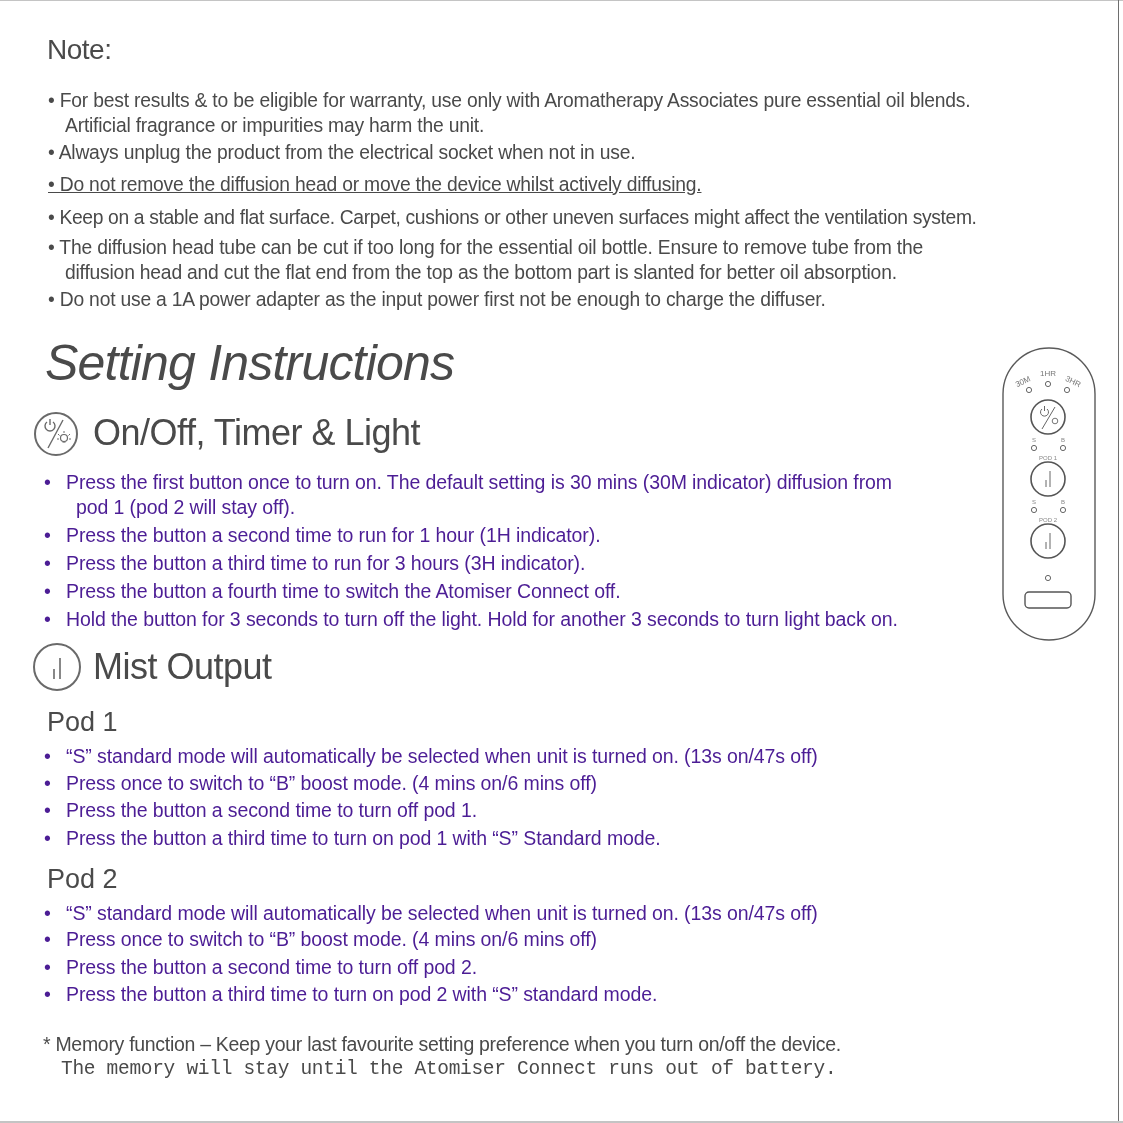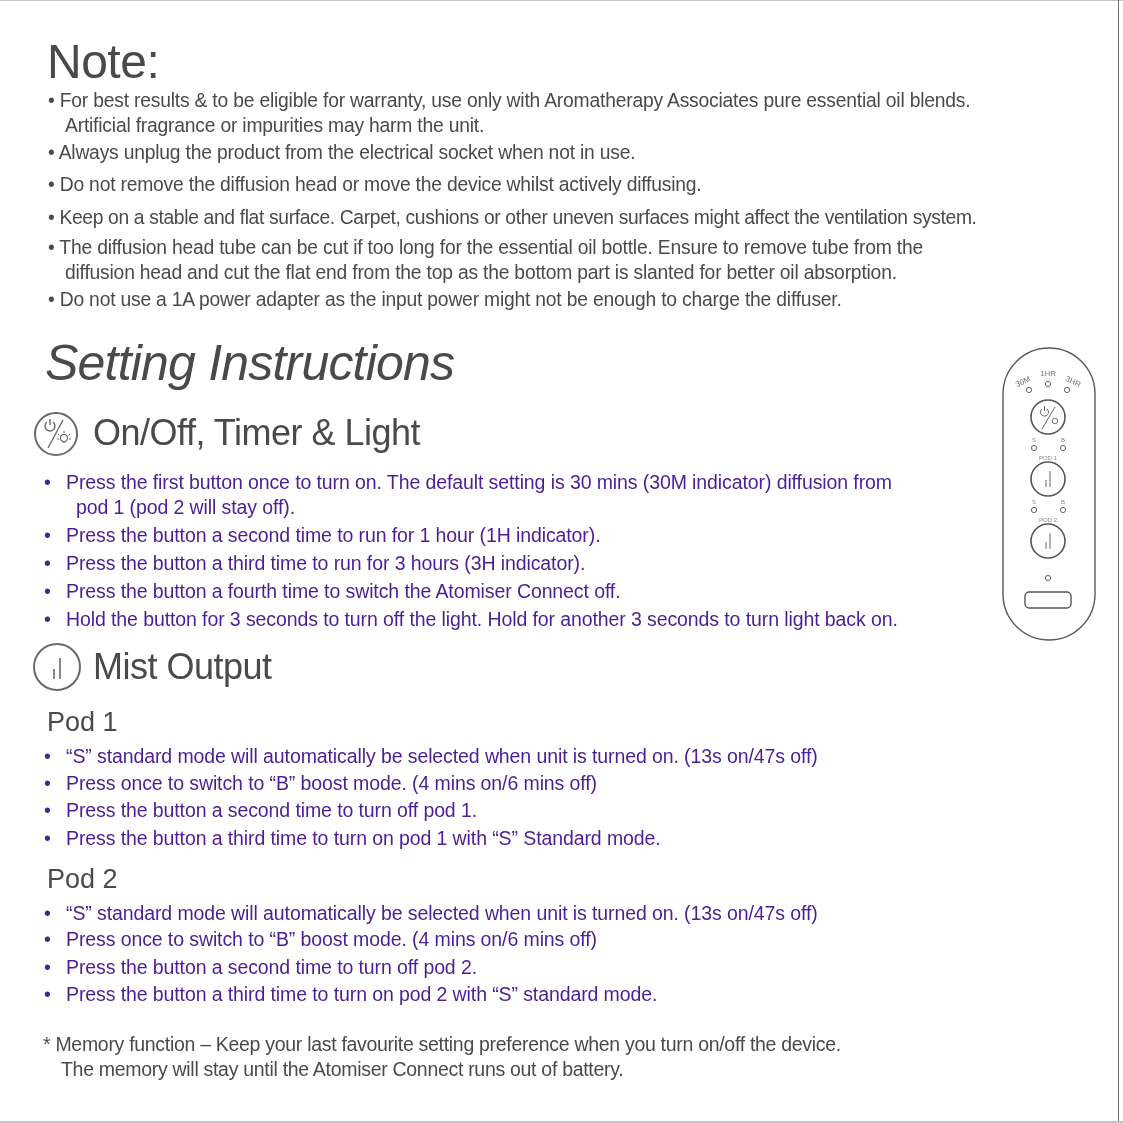--- a/index.html
+++ b/index.html
@@ -3,21 +3,21 @@
 <meta charset="utf-8">
 <style>
   html, body { margin: 0; padding: 0; background: #ffffff; }
   body { width: 1123px; height: 1123px; position: relative; overflow: hidden;
          font-family: "Liberation Sans", "DejaVu Sans", sans-serif; color: #4a4a4a; }
   .frame-top { position: absolute; left: 0; top: 0; width: 1123px; height: 1px; background: #c4c4c4; }
   .frame-right { position: absolute; left: 1118px; top: 0; width: 1px; height: 1123px; background: #6e6e6e; }
   .frame-bottom { position: absolute; left: 0; top: 1121px; width: 1123px; height: 2px; background: #c4c4c4; }
 
   .abs { position: absolute; white-space: nowrap; }
-  .note-title { left: 47px; top: 34px; font-size: 48px; color: #4a4a4a; letter-spacing: -0.5px; }
+  .note-title { left: 47px; top: 34px; font-size: 28px; color: #4a4a4a; letter-spacing: -0.5px; }
   .note-line { font-size: 19.3px; color: #4a4a4a; letter-spacing: -0.2px; }
   .setting-title { left: 45px; top: 334px; font-size: 50px; color: #4a4a4a; letter-spacing: -0.8px; font-style: italic; }
   .section-title { font-size: 36px; color: #4a4a4a; letter-spacing: -0.5px; }
   .body-line { font-size: 19.5px; color: #4c1d95; letter-spacing: -0.1px; }
   .pod-title { font-size: 27px; color: #4a4a4a; }
   .bullet { display: inline-block; width: 22px; }
   .memo-line { font-size: 19.5px; color: #4a4a4a; letter-spacing: -0.3px; margin-top: 12px; }
 
   .icon-circle { position: absolute; width: 44px; height: 44px; border: 2px solid #6a6a6a; border-radius: 50%; box-sizing: border-box; }
   .device { position: absolute; left: 1002px; top: 347px; width: 94px; height: 294px; }
@@ -27,25 +27,25 @@
 
 <div class="frame-top"></div>
 <div class="frame-right"></div>
 <div class="frame-bottom"></div>
 
 <div class="abs note-title">Note:</div>
 
 <div class="abs note-line" style="left:48px;top:90px;">• For best results &amp; to be eligible for warranty, use only with Aromatherapy Associates pure essential oil blends.</div>
 <div class="abs note-line" style="left:65px;top:115px;">Artificial fragrance or impurities may harm the unit.</div>
 <div class="abs note-line" style="left:48px;top:142px;">• Always unplug the product from the electrical socket when not in use.</div>
-<div class="abs note-line" style="left:48px;top:174px;">• Do not remove the diffusion head or move the device whilst actively diffusing.</div>
+<div class="abs note-line" style="left:48px;top:174px;text-decoration:underline;">• Do not remove the diffusion head or move the device whilst actively diffusing.</div>
 <div class="abs note-line" style="left:48px;top:207px;letter-spacing:-0.35px;">• Keep on a stable and flat surface. Carpet, cushions or other uneven surfaces might affect the ventilation system.</div>
 <div class="abs note-line" style="left:48px;top:237px;">• The diffusion head tube can be cut if too long for the essential oil bottle. Ensure to remove tube from the</div>
 <div class="abs note-line" style="left:65px;top:262px;">diffusion head and cut the flat end from the top as the bottom part is slanted for better oil absorption.</div>
-<div class="abs note-line" style="left:48px;top:289px;">• Do not use a 1A power adapter as the input power might not be enough to charge the diffuser.</div>
+<div class="abs note-line" style="left:48px;top:289px;">• Do not use a 1A power adapter as the input power first not be enough to charge the diffuser.</div>
 
 <div class="abs setting-title">Setting Instructions</div>
 
 <div class="icon-circle" style="left:34px;top:412px;">
   <svg width="40" height="40" viewBox="0 0 40 40" style="position:absolute;left:0;top:0;">
     <path d="M11 8 a5 5 0 1 0 6 0" fill="none" stroke="#6a6a6a" stroke-width="1.4"></path>
     <line x1="14" y1="5" x2="14" y2="11" stroke="#6a6a6a" stroke-width="1.4"></line>
     <line x1="27" y1="6" x2="12" y2="34" stroke="#6a6a6a" stroke-width="1.4"></line>
     <circle cx="28" cy="24" r="3.5" fill="none" stroke="#6a6a6a" stroke-width="1.2"></circle>
     <line x1="26.5" y1="28" x2="29.5" y2="28" stroke="#6a6a6a" stroke-width="1.2"></line>
@@ -79,21 +79,21 @@
 <div class="abs body-line" style="left:44px;top:799px;"><span class="bullet">•</span><span>Press the button a second time to turn off pod 1.</span></div>
 <div class="abs body-line" style="left:44px;top:827px;"><span class="bullet">•</span><span>Press the button a third time to turn on pod 1 with “S” Standard mode.</span></div>
 
 <div class="abs pod-title" style="left:47px;top:864px;">Pod 2</div>
 <div class="abs body-line" style="left:44px;top:902px;"><span class="bullet">•</span><span>“S” standard mode will automatically be selected when unit is turned on. (13s on/47s off)</span></div>
 <div class="abs body-line" style="left:44px;top:928px;"><span class="bullet">•</span><span>Press once to switch to “B” boost mode. (4 mins on/6 mins off)</span></div>
 <div class="abs body-line" style="left:44px;top:956px;"><span class="bullet">•</span><span>Press the button a second time to turn off pod 2.</span></div>
 <div class="abs body-line" style="left:44px;top:983px;"><span class="bullet">•</span><span>Press the button a third time to turn on pod 2 with “S” standard mode.</span></div>
 
 <div class="abs memo-line" style="left:43px;top:1021px;">* Memory function – Keep your last favourite setting preference when you turn on/off the device.</div>
-<div class="abs memo-line" style="left:61px;top:1046px;">The memory will stay until the Atomiser Connect runs out of battery.</div>
+<div class="abs memo-line" style="left:61px;top:1046px;font-family:Liberation Mono, monospace;">The memory will stay until the Atomiser Connect runs out of battery.</div>
 
 <div class="device">
   <svg width="94" height="294" viewBox="0 0 94 294" style="position:absolute;left:0;top:0;">
     <rect x="1" y="1" width="92" height="292" rx="46" ry="46" fill="#ffffff" stroke="#5a5a5a" stroke-width="1.4"></rect>
 
     <text x="22" y="37" font-size="8" fill="#777" text-anchor="middle" transform="rotate(-25 22 37)" font-family="Liberation Sans, sans-serif">30M</text>
     <text x="46" y="29" font-size="8" fill="#777" text-anchor="middle" font-family="Liberation Sans, sans-serif">1HR</text>
     <text x="70" y="37" font-size="8" fill="#777" text-anchor="middle" transform="rotate(25 70 37)" font-family="Liberation Sans, sans-serif">3HR</text>
 
     <circle cx="27" cy="43" r="2.6" fill="none" stroke="#666" stroke-width="1"></circle>

